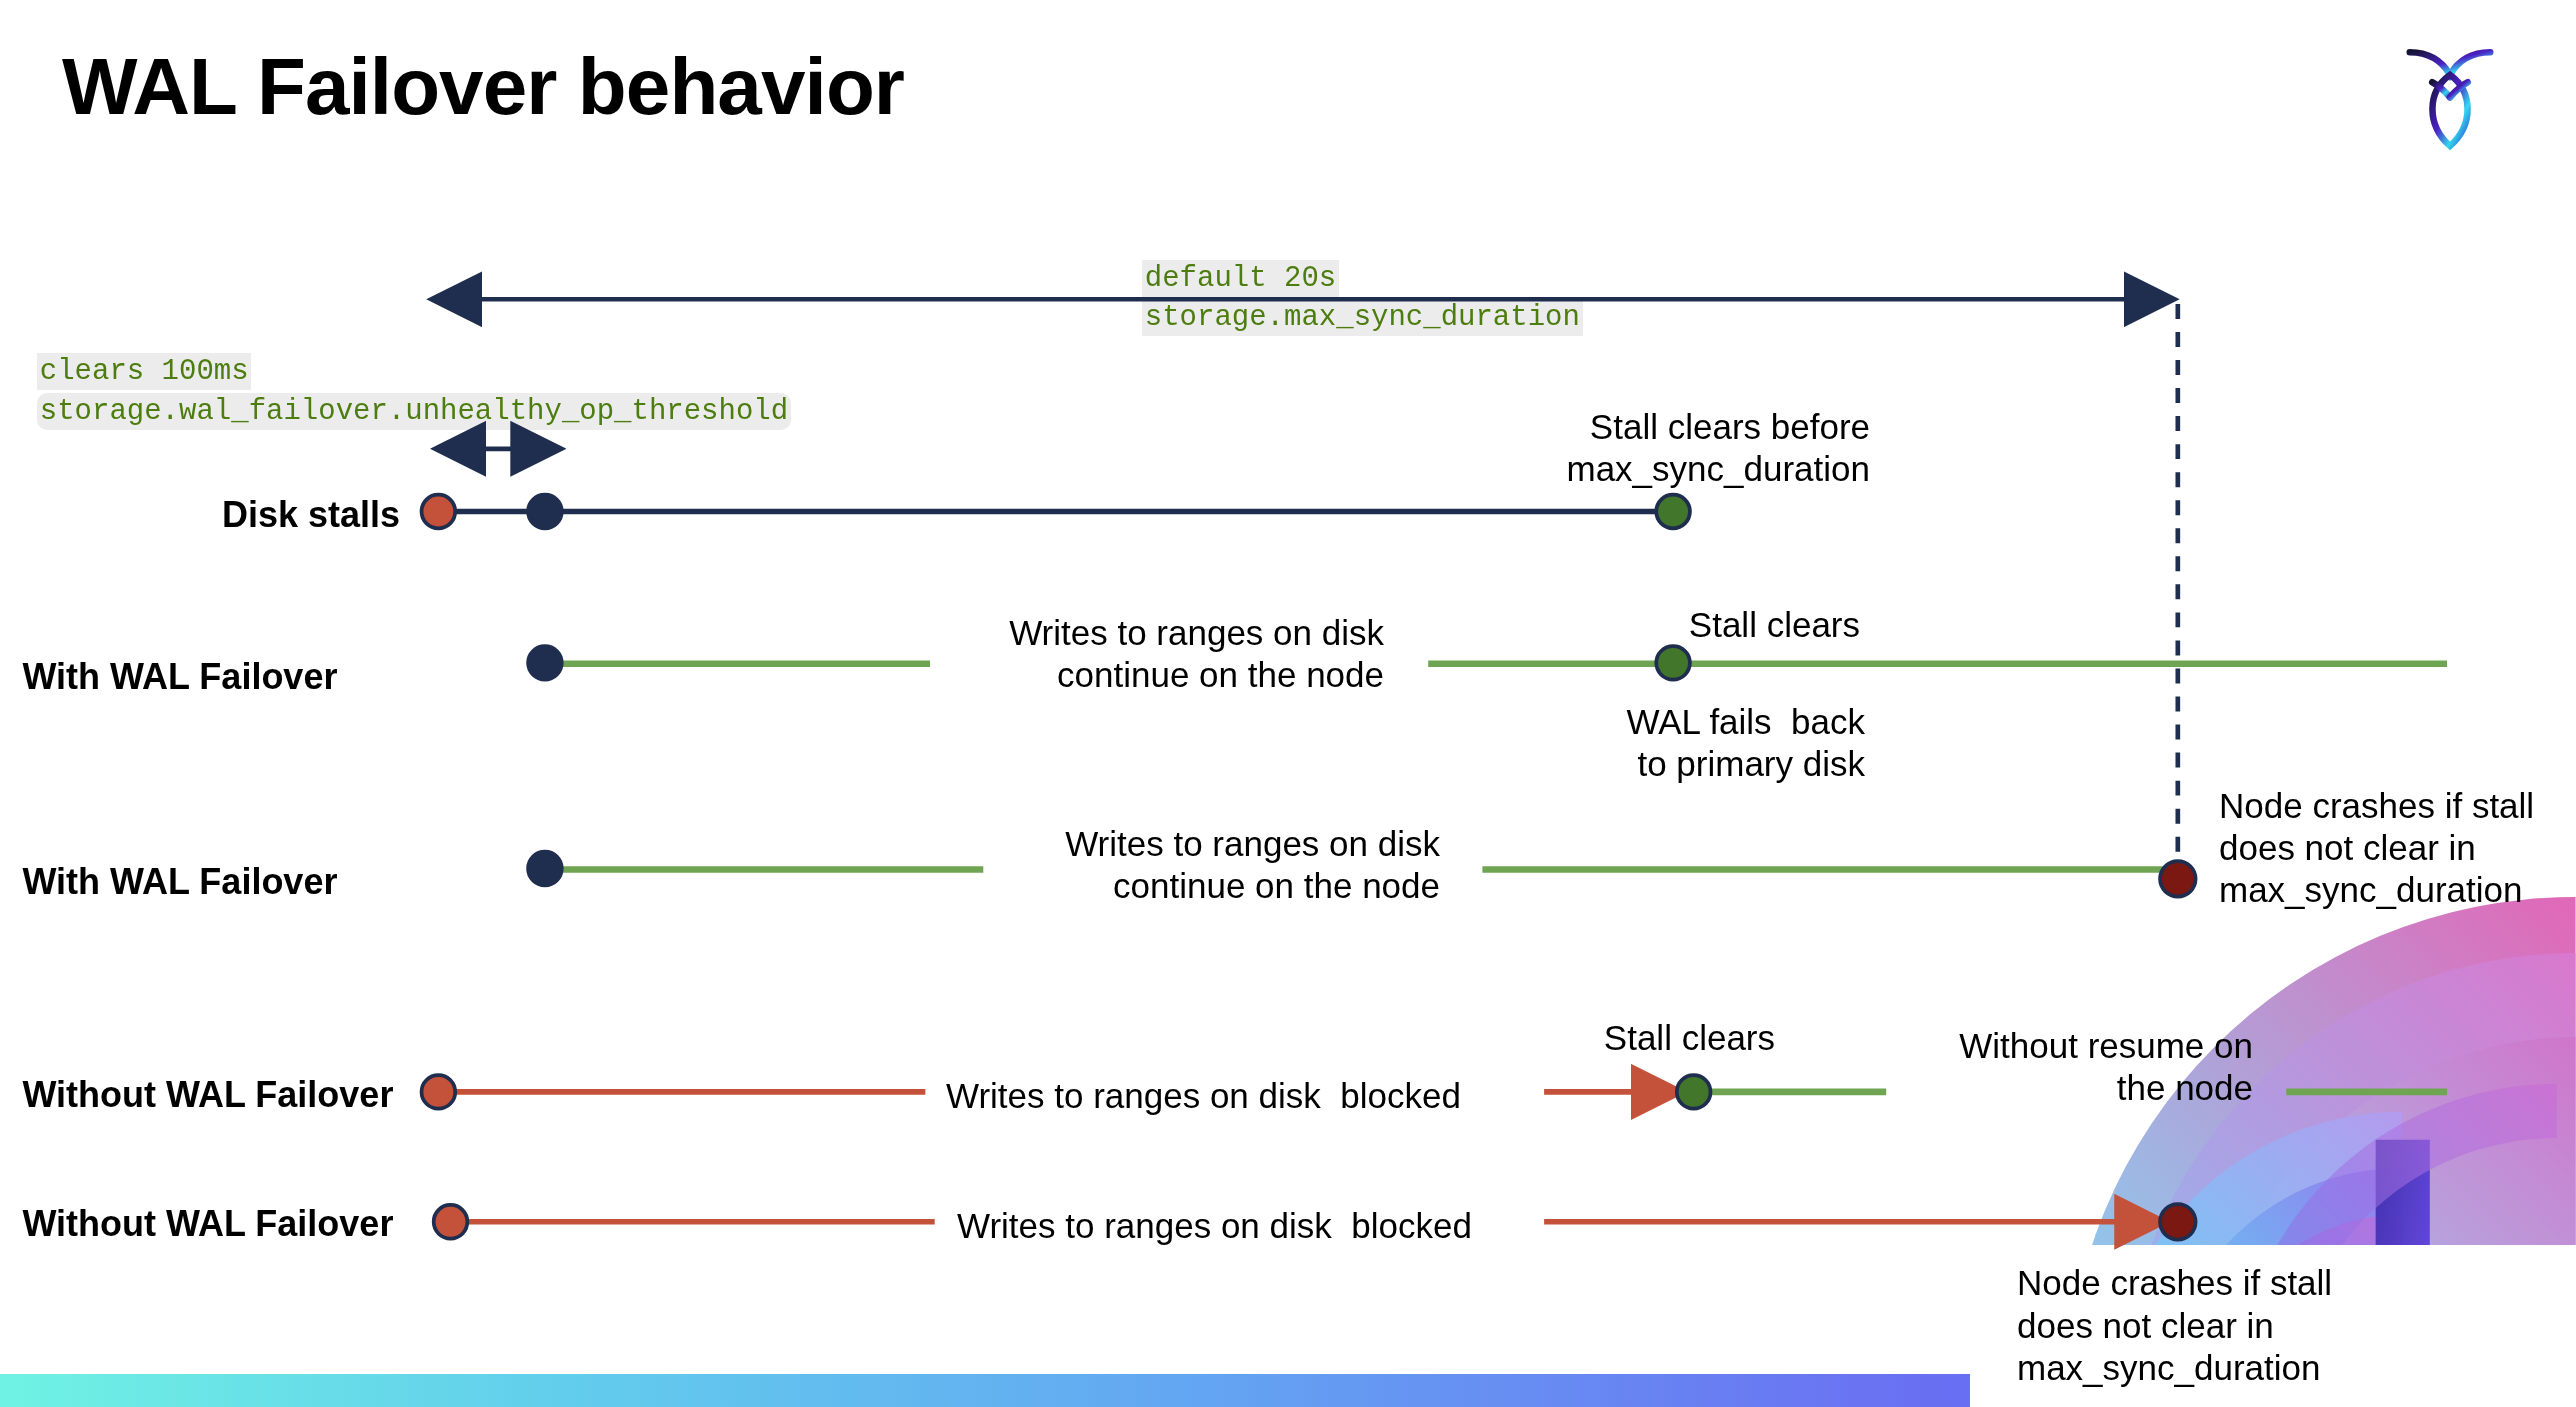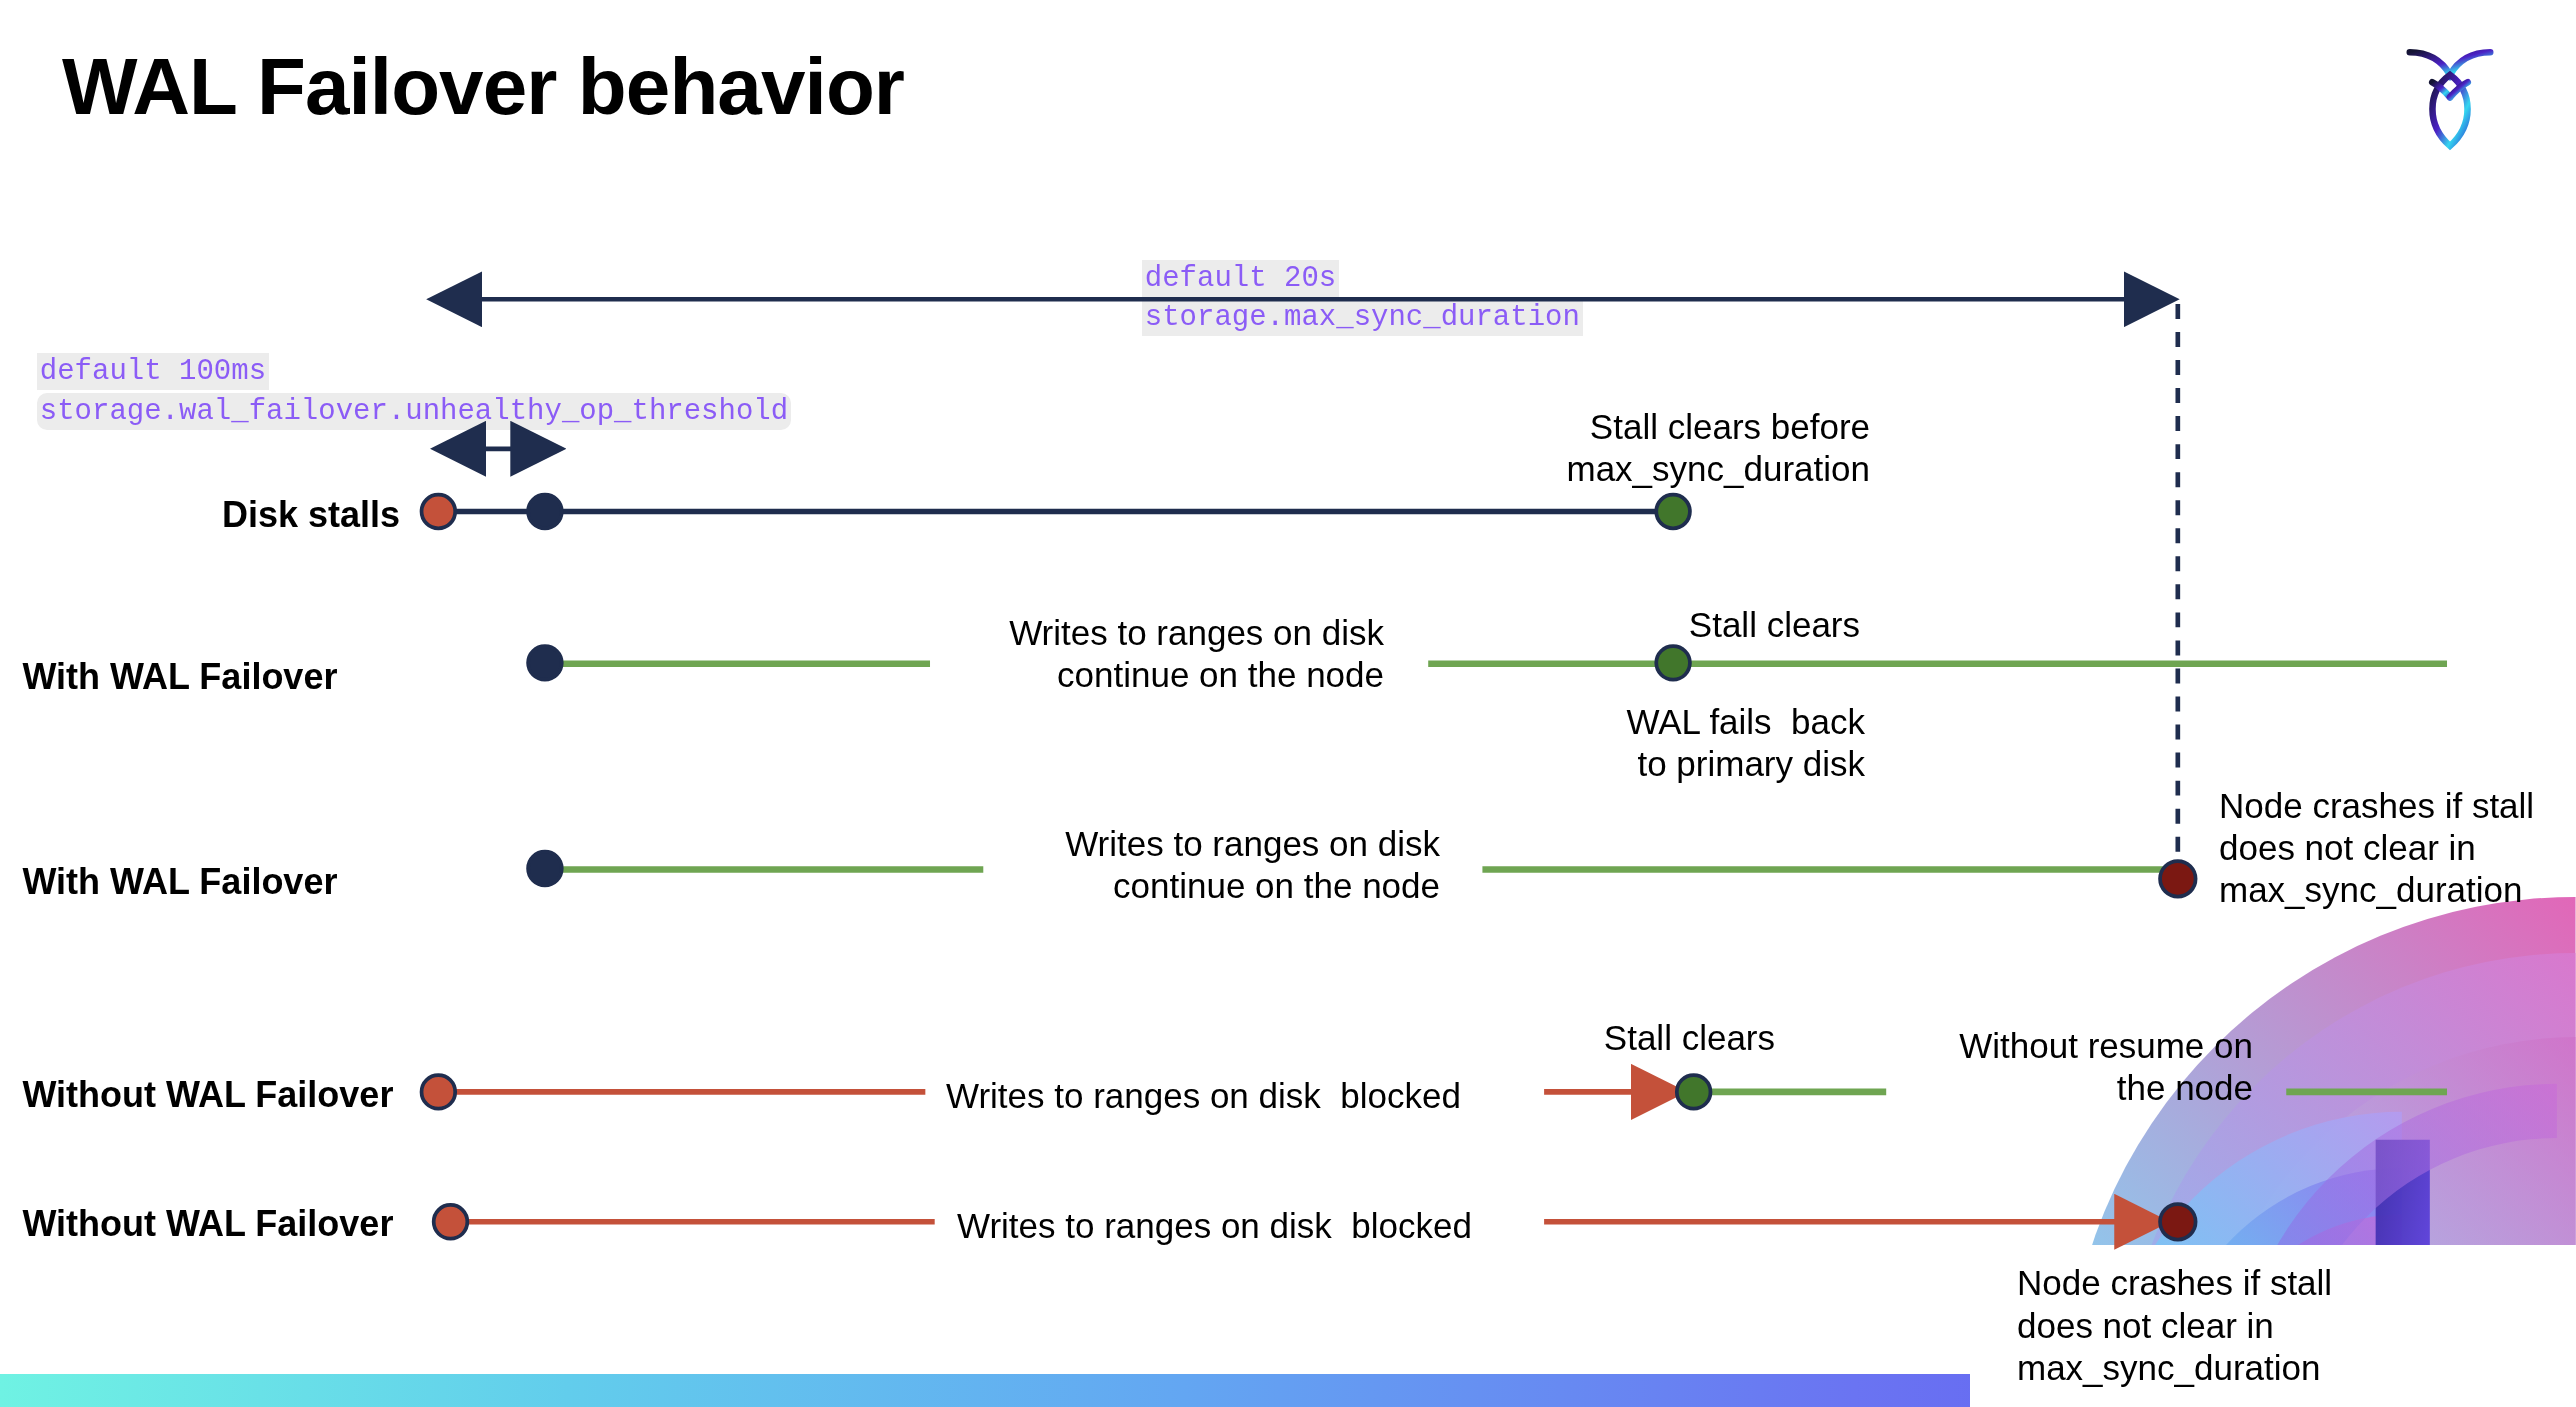--- a/index.html
+++ b/index.html
@@ -20,21 +20,21 @@
     white-space:nowrap;
   }
 
   
   .logo{position:absolute;left:2389px;top:28px;width:122px;height:131px;}
 
   
   .code{
     position:absolute;
     font-family:"Liberation Mono", monospace;
-    font-size:29px;color:#8b5cf6;
+    font-size:29px;color:#4d7c0f;
     background:#ececec;
     line-height:1.22;
     white-space:nowrap;
     padding:0.9px 2.8px;
   }
 
   
   .lbl{
     position:absolute;
     font-size:35px;color:#000;
@@ -148,21 +148,21 @@
         <path d="M65,126 L65,74"></path>
         <path d="M65,74 C58,66 50,60 46,58"></path>
         <path d="M65,74 C72,66 80,60 84,58"></path>
       </g>
     </svg>
   </div>
 
   <div class="code" style="left:1142px;top:260px;">default 20s</div>
   <div class="code" style="left:1142px;top:299px;font-family:Liberation Mono, monospace;">storage.max_sync_duration</div>
 
-  <div class="code" style="left:37px;top:353px;">default 100ms</div>
+  <div class="code" style="left:37px;top:353px;">clears 100ms</div>
   <div class="code" style="left:37px;top:393px;border-radius:10px;">storage.wal_failover.unhealthy_op_threshold</div>
 
   <div class="rowlabel" style="left:222px;top:494px;">Disk stalls</div>
   <div class="rowlabel" style="left:22.4px;top:656px;">With WAL Failover</div>
   <div class="rowlabel" style="left:22.4px;top:861px;">With WAL Failover</div>
   <div class="rowlabel" style="left:22.4px;top:1074px;">Without WAL Failover</div>
   <div class="rowlabel" style="left:22.4px;top:1203px;">Without WAL Failover</div>
 
   <div class="lbl c" style="left:1496px;top:406px;width:374px;">Stall clears before
 max_sync_duration</div>

